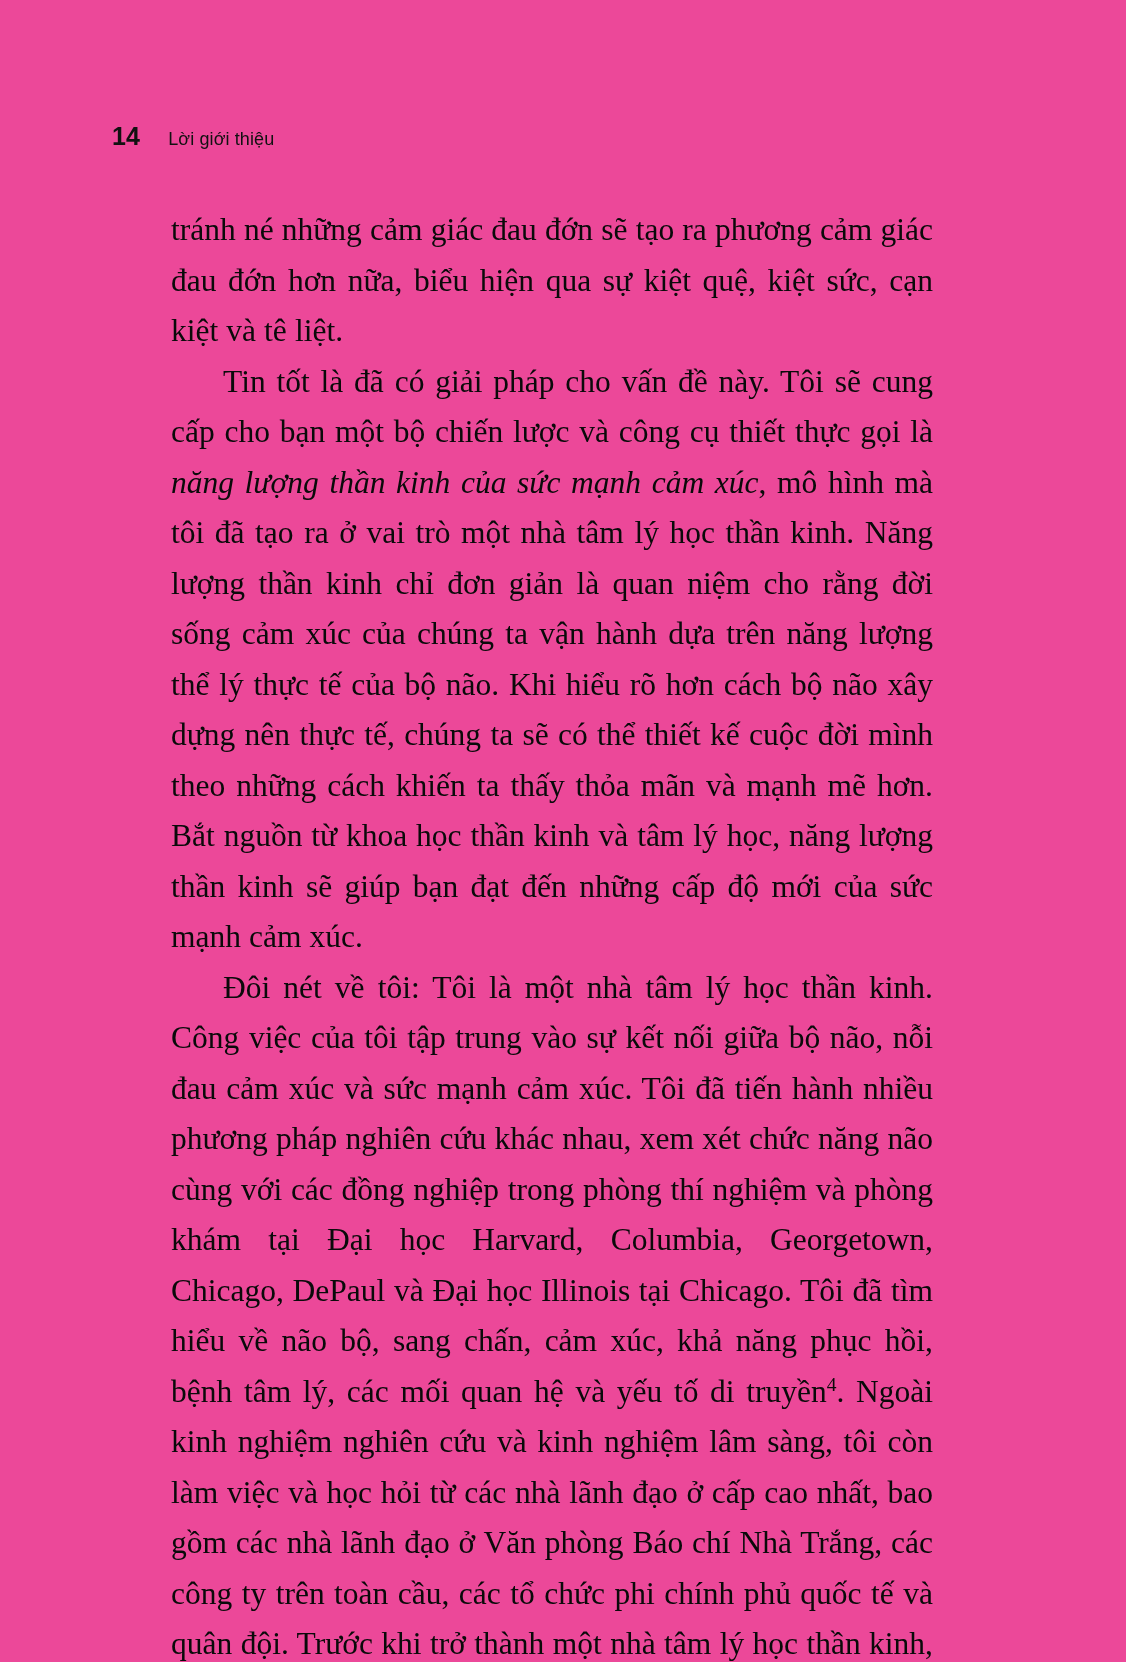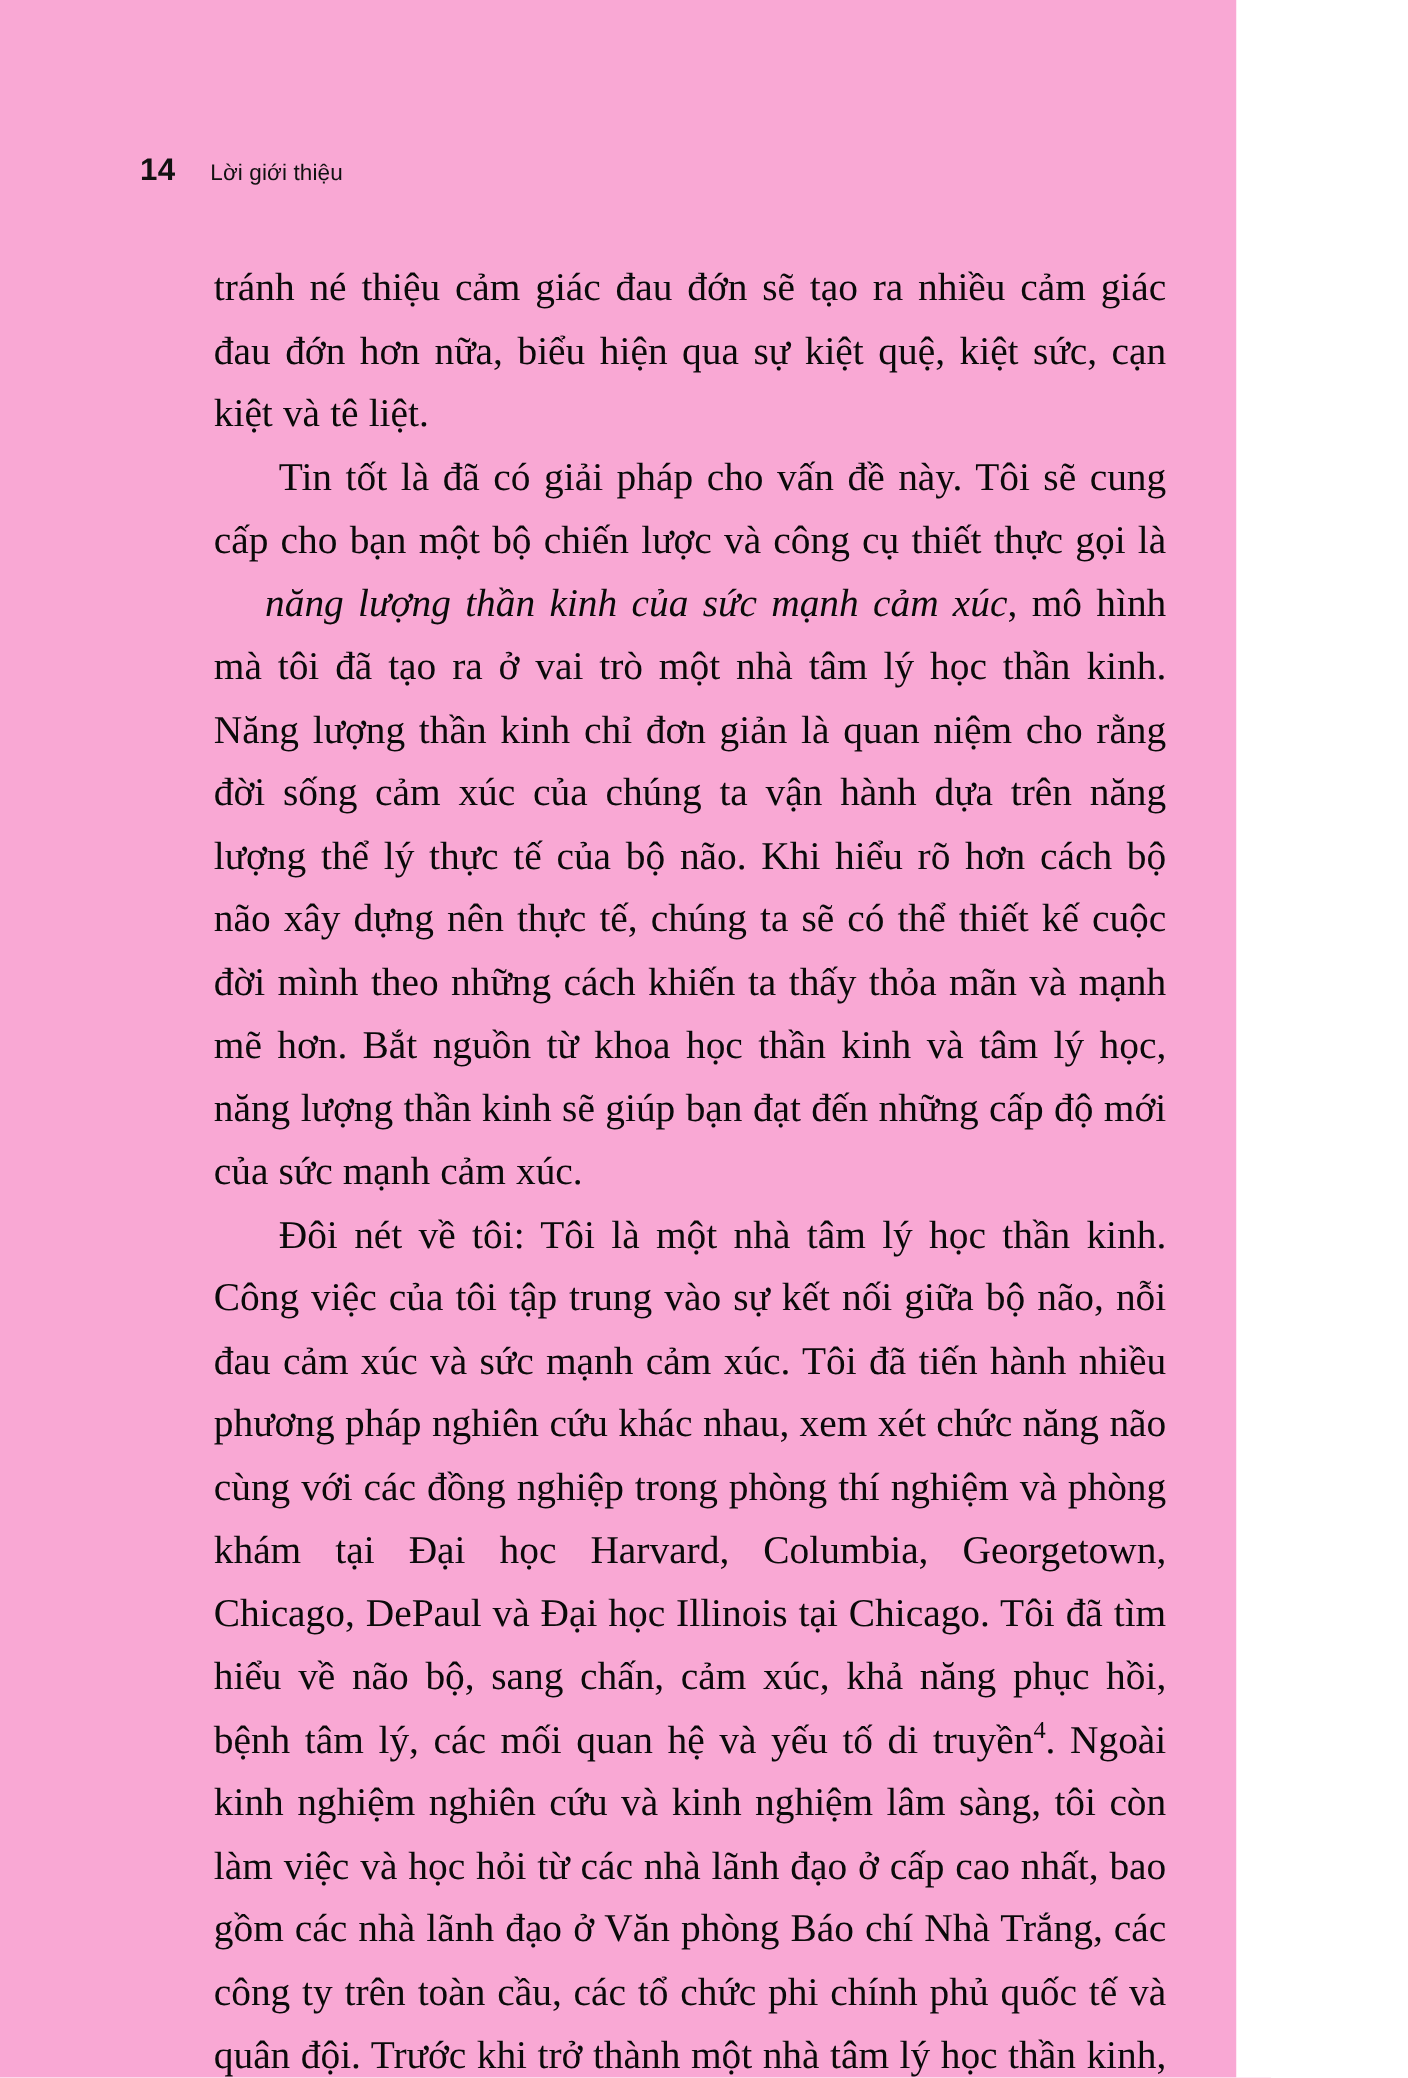--- a/index.html
+++ b/index.html
@@ -3,23 +3,23 @@
 <meta charset="utf-8">
 <style>
   html, body {
     margin: 0;
     padding: 0;
     background: #ffffff;
   }
 
   .page {
     position: relative;
-    width: 989px;
+    width: 1126px;
     height: 1662px;
-    background: #f9a8d4;
+    background: #ec4899;
     overflow: hidden;
     box-sizing: border-box;
   }
 
   
   .running-header {
     position: absolute;
     left: 112px;
     top: 124px;
     display: flex;
@@ -64,42 +64,41 @@
     word-spacing: 0.2px;
   }
 
   .para.indent {
     text-indent: 52px;
   }
 
   .para em,
   .para .italic {
     font-style: italic;
-    margin-left: 41px;
   }
 
   .fn-ref {
     font-size: 0.62em;
     vertical-align: super;
     line-height: 0;
   }
 </style>
 </head>
 <body>
 
 <div class="page">
 
   <div class="running-header">
     <span class="folio">14</span>
     <span class="header-title">Lời giới thiệu</span>
   </div>
 
   <div class="text-block">
 
-    <p class="para">tránh né thiệu cảm giác đau đớn sẽ tạo ra nhiều cảm giác đau đớn hơn nữa, biểu hiện qua sự kiệt quệ, kiệt sức, cạn kiệt và tê liệt.</p>
+    <p class="para">tránh né những cảm giác đau đớn sẽ tạo ra phương cảm giác đau đớn hơn nữa, biểu hiện qua sự kiệt quệ, kiệt sức, cạn kiệt và tê liệt.</p>
 
     <p class="para indent"><span>Tin tốt là đã có giải pháp cho vấn đề này. Tôi sẽ cung cấp cho bạn một bộ chiến lược và công cụ thiết thực gọi là </span><em class="italic">năng lượng thần kinh của sức mạnh cảm xúc</em><span>, mô hình mà tôi đã tạo ra ở vai trò một nhà tâm lý học thần kinh. Năng lượng thần kinh chỉ đơn giản là quan niệm cho rằng đời sống cảm xúc của chúng ta vận hành dựa trên năng lượng thể lý thực tế của bộ não. Khi hiểu rõ hơn cách bộ não xây dựng nên thực tế, chúng ta sẽ có thể thiết kế cuộc đời mình theo những cách khiến ta thấy thỏa mãn và mạnh mẽ hơn. Bắt nguồn từ khoa học thần kinh và tâm lý học, năng lượng thần kinh sẽ giúp bạn đạt đến những cấp độ mới của sức mạnh cảm xúc.</span></p>
 
     <p class="para indent"><span>Đôi nét về tôi: Tôi là một nhà tâm lý học thần kinh. Công việc của tôi tập trung vào sự kết nối giữa bộ não, nỗi đau cảm xúc và sức mạnh cảm xúc. Tôi đã tiến hành nhiều phương pháp nghiên cứu khác nhau, xem xét chức năng não cùng với các đồng nghiệp trong phòng thí nghiệm và phòng khám tại Đại học Harvard, Columbia, Georgetown, Chicago, DePaul và Đại học Illinois tại Chicago. Tôi đã tìm hiểu về não bộ, sang chấn, cảm xúc, khả năng phục hồi, bệnh tâm lý, các mối quan hệ và yếu tố di truyền</span><sup class="fn-ref">4</sup><span>. Ngoài kinh nghiệm nghiên cứu và kinh nghiệm lâm sàng, tôi còn làm việc và học hỏi từ các nhà lãnh đạo ở cấp cao nhất, bao gồm các nhà lãnh đạo ở Văn phòng Báo chí Nhà Trắng, các công ty trên toàn cầu, các tổ chức phi chính phủ quốc tế và quân đội. Trước khi trở thành một nhà tâm lý học thần kinh, tôi đã làm công việc</span></p>
 
   </div>
 
 </div>
 
 </body></html>

